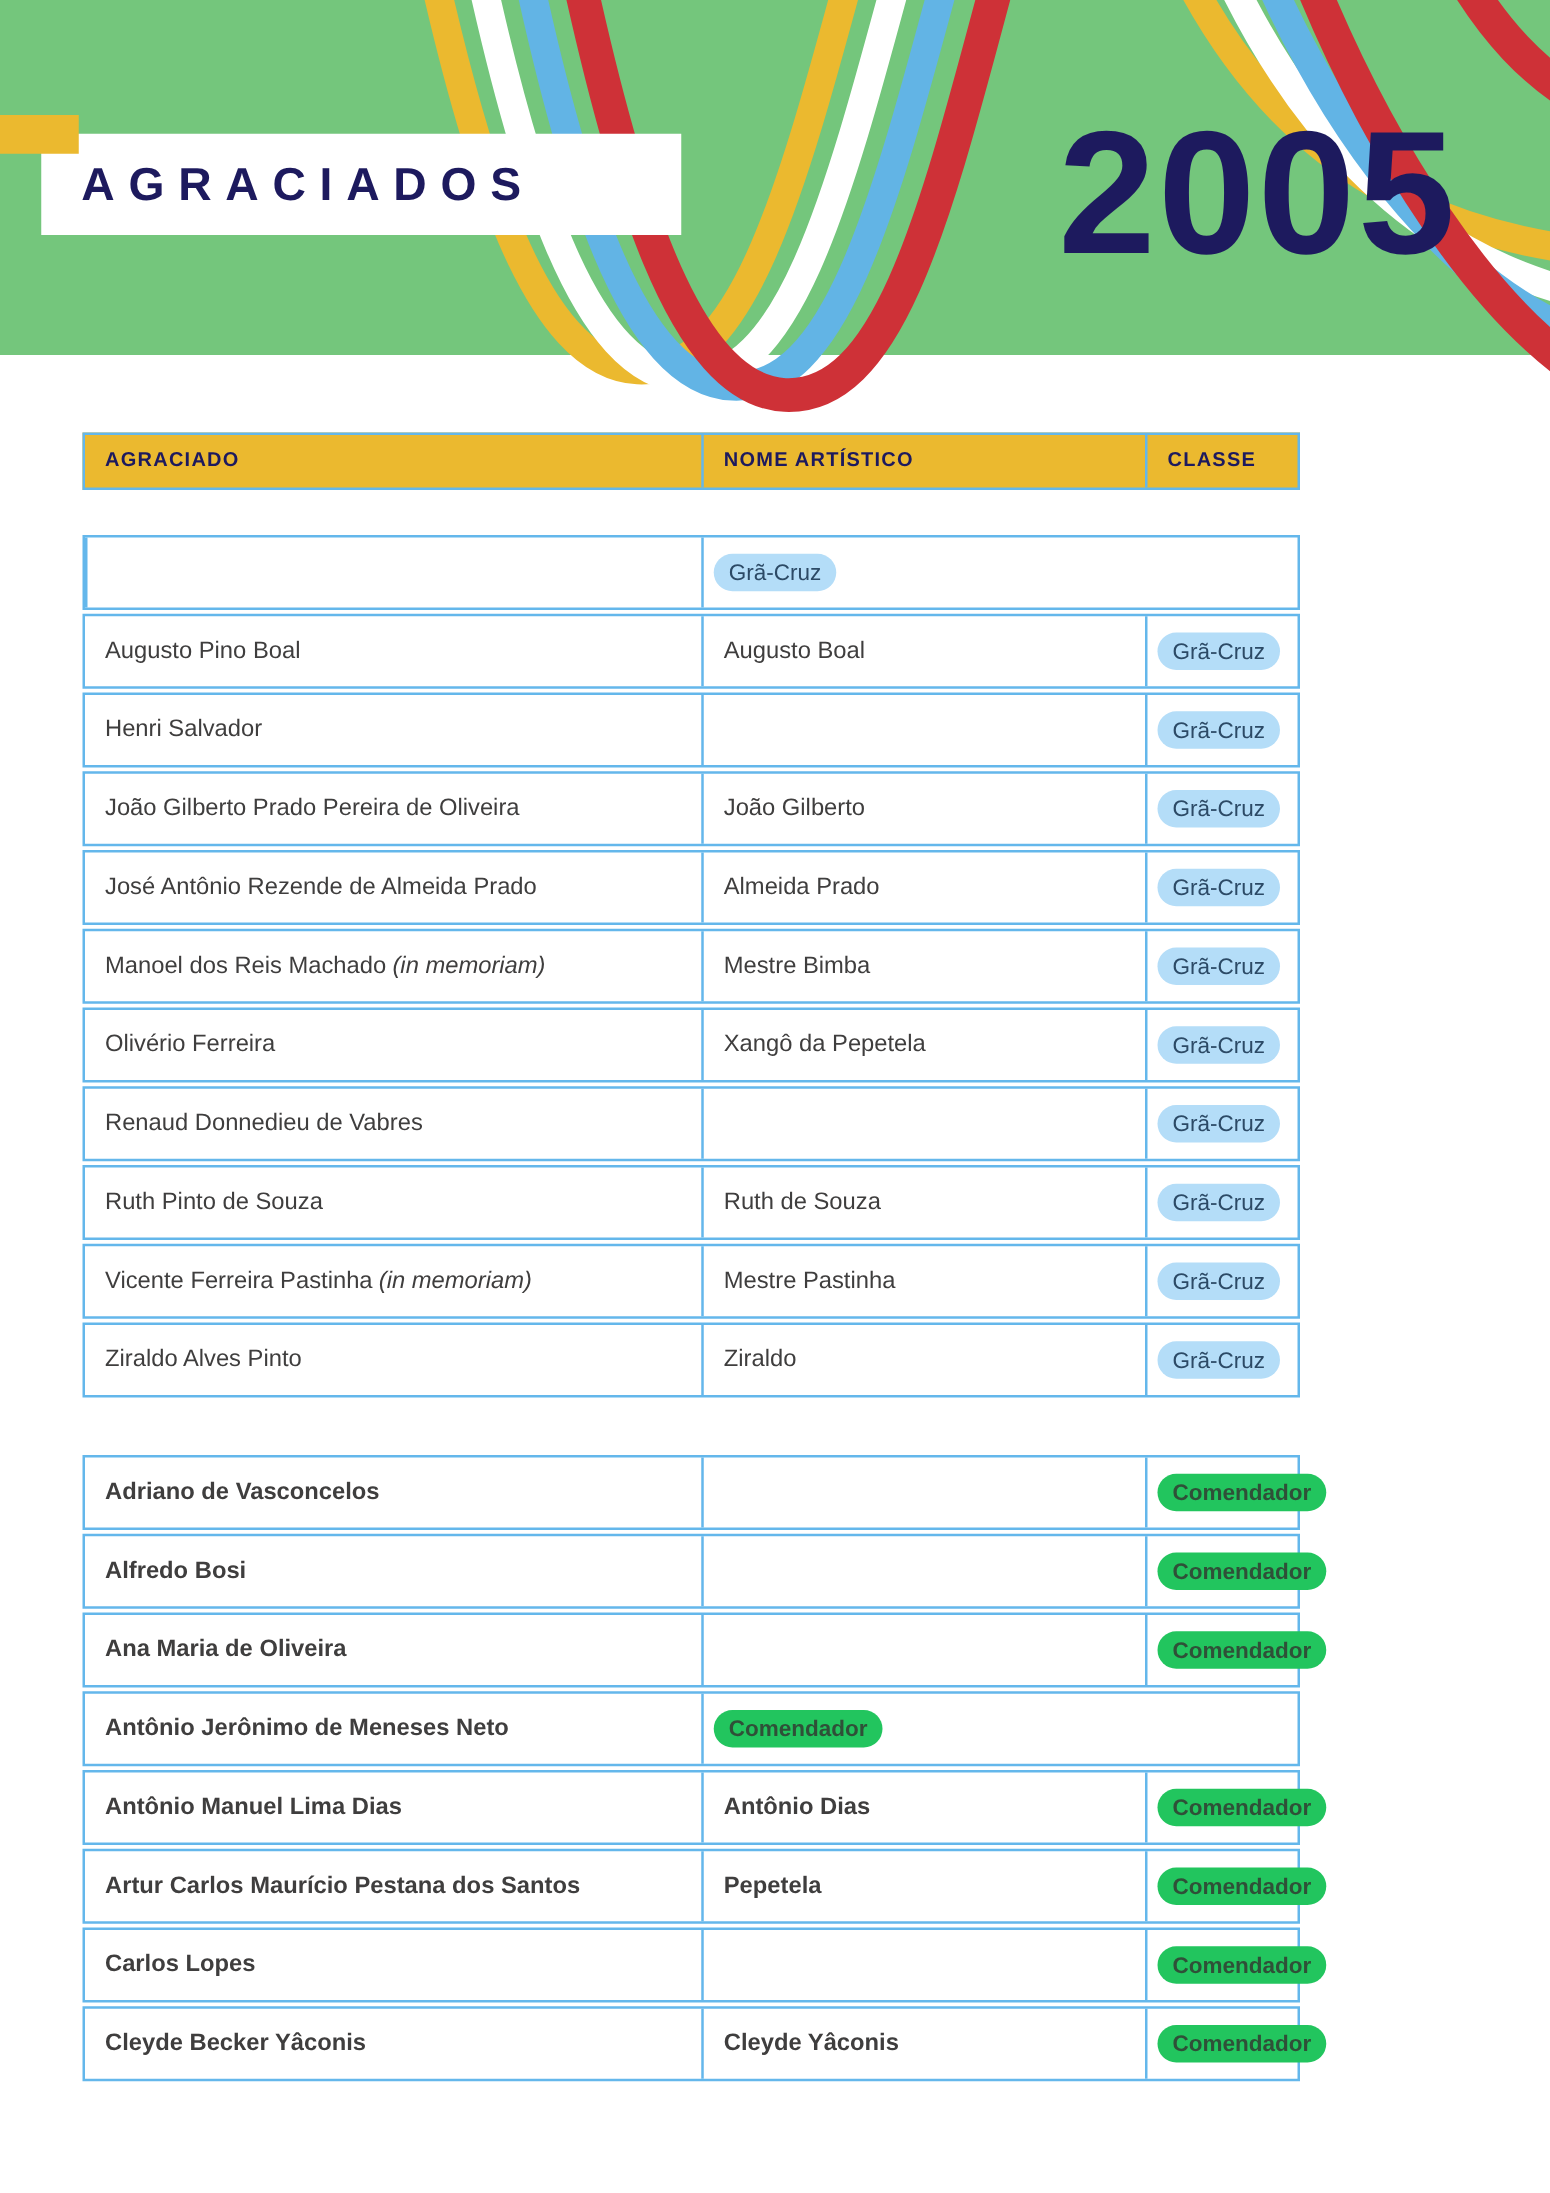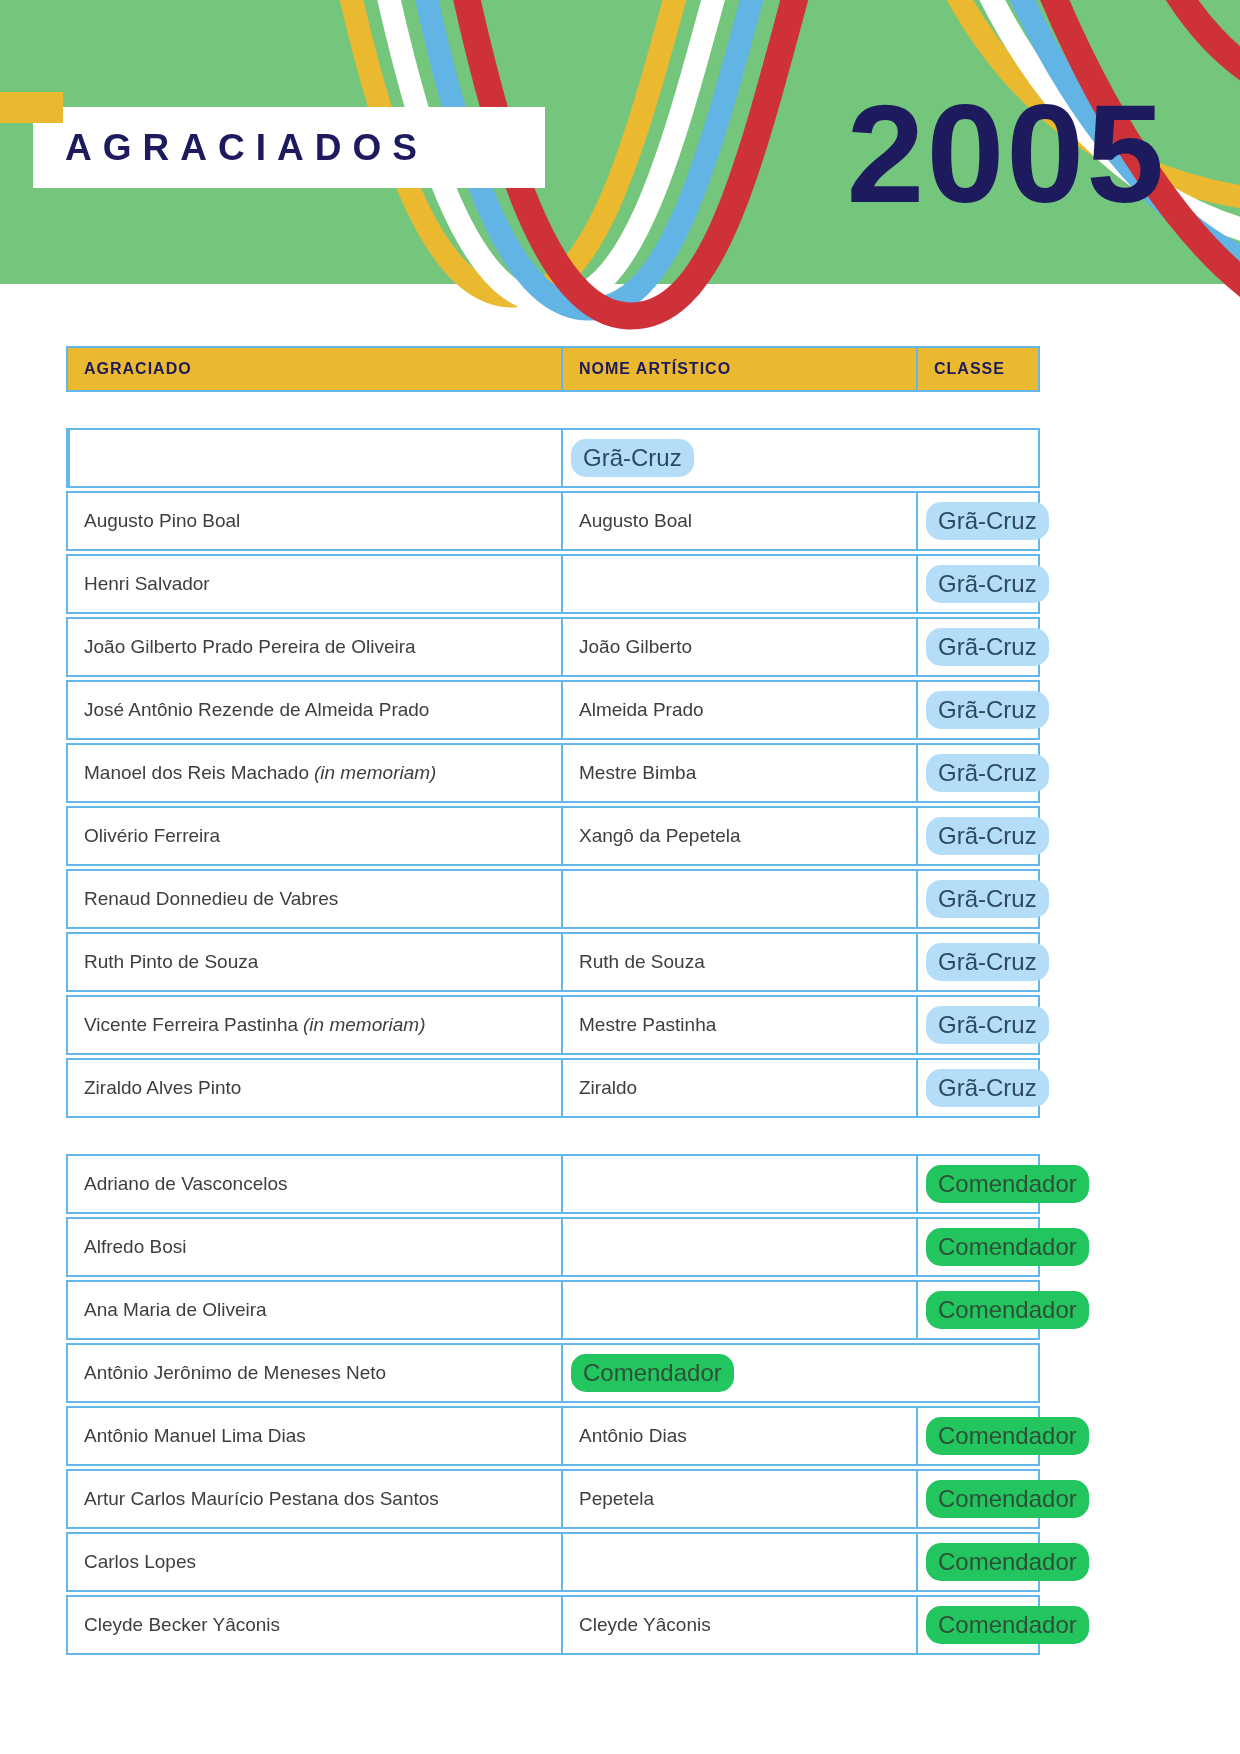--- a/index.html
+++ b/index.html
@@ -28,31 +28,31 @@
     display:grid;grid-template-columns:493px 355px 122px;
     background:#ebb92f;border:2px solid #64b7eb;height:46px;margin-top:62px;box-sizing:border-box;
   }
   .th{
     display:flex;align-items:center;padding-left:16px;
     font-size:16px;font-weight:800;letter-spacing:1px;color:#1d1a5e;white-space:nowrap;
   }
   .th.c2,.th.c3{border-left:2px solid #64b7eb;}
   .group{display:flex;flex-direction:column;gap:3px;}
   .group.first{margin-top:36px;}
-  .group.second{margin-top:36px;}
+  .group.second{margin-top:46px;font-weight:bold;}
   .row{
     display:grid;grid-template-columns:493px 355px 122px;
     border:2px solid #64b7eb;background:#ffffff;height:60px;box-sizing:border-box;
   }
   .cell{display:flex;align-items:center;padding-left:16px;font-size:19px;color:#3f3e3e;white-space:nowrap;overflow:visible;}
   .cell.c2,.cell.c3{border-left:2px solid #64b7eb;}
   .cell.c3{padding-left:8px;}
   .note{font-style:italic;margin-left:5px;}
   .badge{
-    display:inline-block;border-radius:15px;padding:5px 12px;font-size:24px;line-height:1.15;white-space:nowrap;
+    display:inline-block;border-radius:15px;padding:5px 12px;font-size:18px;line-height:1.15;white-space:nowrap;
   }
   .badge.blue{background:#b4ddf8;color:#2c4a66;}
   .badge.green{background:#22c55e;color:#2f5038;}
 </style>
 </head>
 <body>
 
 <div class="banner">
   <svg width="1240" height="340" viewBox="0 0 1240 340" aria-hidden="true">
     <path d="M 336,-70 C 380,140 430,292 510,296 C 596,300 634,150 688,-50 C 740,-245 856,-248 922,-80 C 986,84 1092,178 1262,200" fill="none" stroke="#ebb92f" stroke-width="23"></path>

